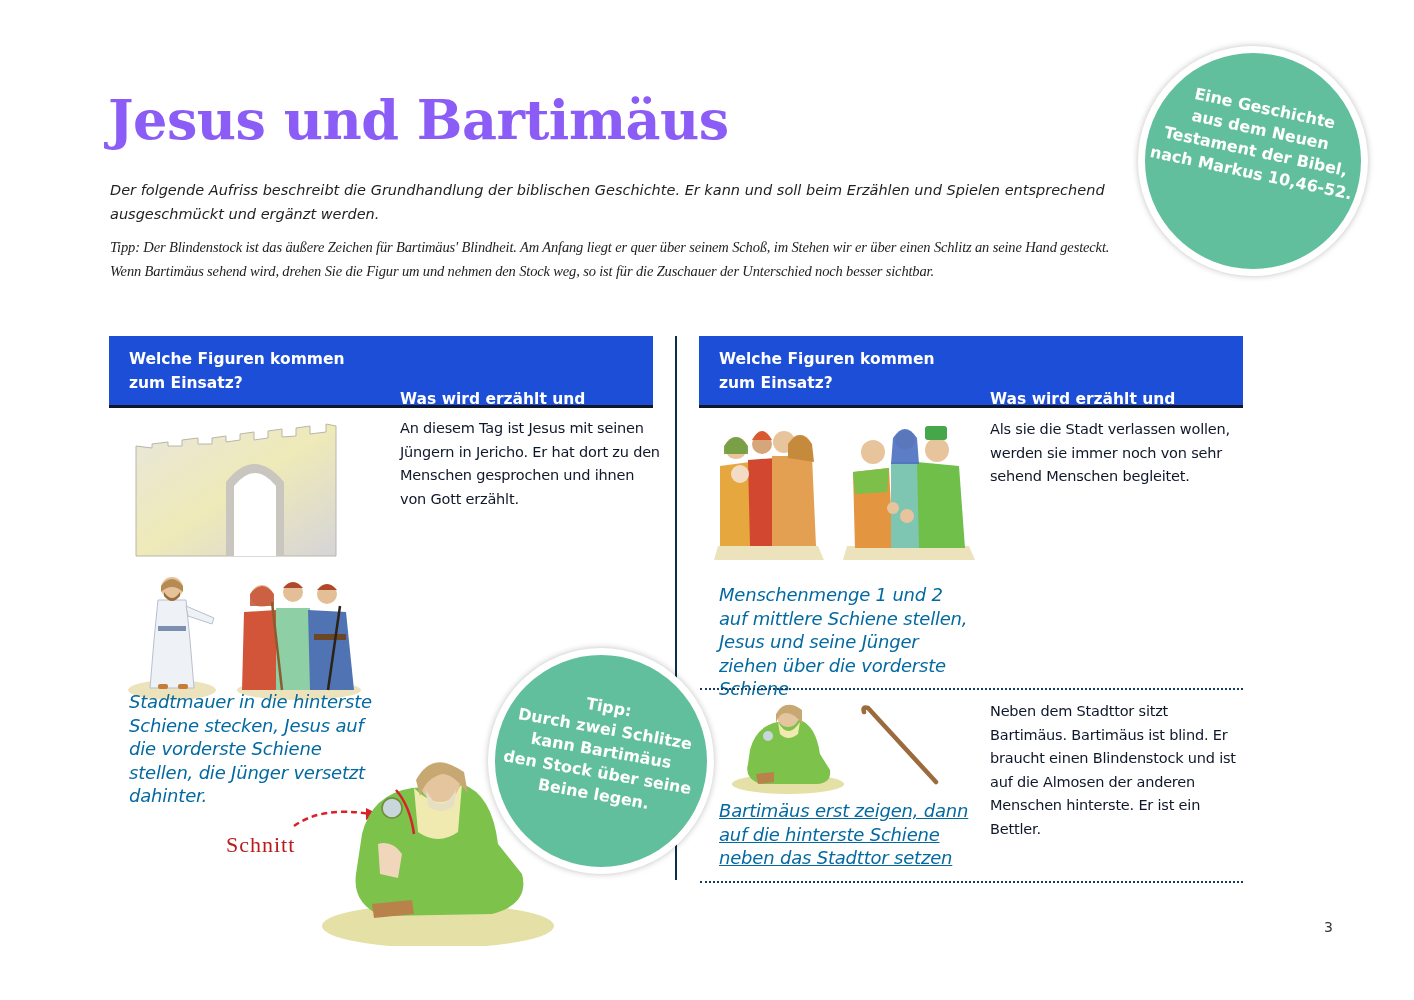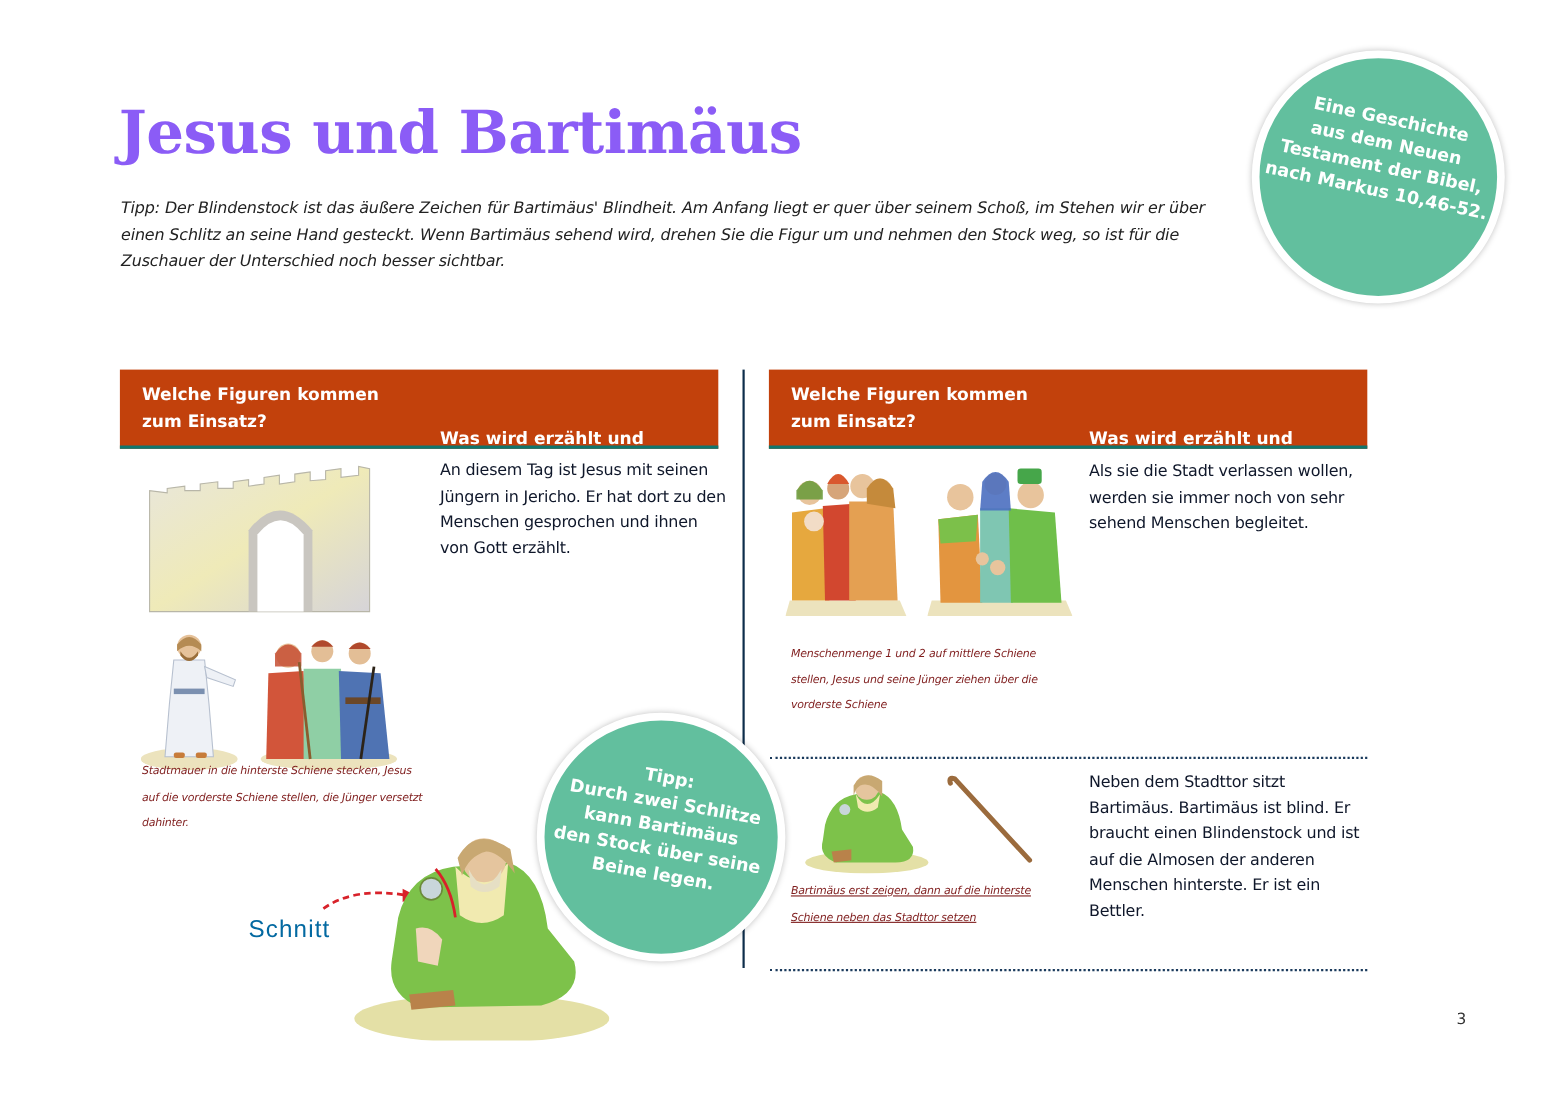--- a/index.html
+++ b/index.html
@@ -10,21 +10,21 @@
       position: absolute; left: 108px; top: 88px;
       font-family: "DejaVu Serif", serif; font-weight: bold;
       font-size: 54px; color: #8b5cf6; letter-spacing: -0.5px;
     }
     .intro {
       position: absolute; left: 110px; top: 178px; width: 1000px;
       font-family: "DejaVu Sans", sans-serif; font-style: italic;
       font-size: 14.5px; line-height: 24px; color: #222;
     }
     .intro p { margin-bottom: 9px; }
-    .intro p.tip { letter-spacing: -0.15px; }
+    .intro p.tip { letter-spacing: -0.15px; font-family: Liberation Serif, serif; }
 
     .badge {
       position: absolute; border-radius: 50%;
       background: #62bf9e; color: #fff;
       border: 7px solid #fff;
       box-shadow: 0 0 6px rgba(0,0,0,0.25);
       display: flex; align-items: center; justify-content: center;
       text-align: center; font-weight: bold;
       font-family: "DejaVu Sans", sans-serif;
     }
@@ -35,58 +35,59 @@
     .badge-tip {
       left: 488px; top: 648px; width: 226px; height: 226px; z-index: 5;
     }
     .badge-tip .txt { transform: rotate(10deg); font-size: 16px; line-height: 22px; margin-top: -20px; }
 
     .col-divider {
       position: absolute; left: 675px; top: 336px; width: 2px; height: 544px; background: #0d2d4a;
     }
 
     .table-head {
-      position: absolute; height: 72px; background: #c2410c;
-      border-bottom: 3px solid #0f766e; color: #fff;
+      position: absolute; height: 72px; background: #1d4ed8;
+      border-bottom: 3px solid #0f172a; color: #fff;
       font-weight: bold; font-size: 15.5px; line-height: 24px;
     }
     .table-head .h1 { position: absolute; left: 20px; top: 11px; width: 250px; }
     .table-head .h2 { position: absolute; left: 291px; top: 11px; width: 260px; margin-top: 40px; }
     .th-left { left: 109px; top: 336px; width: 544px; }
     .th-right { left: 699px; top: 336px; width: 544px; }
 
     .body-text {
       position: absolute; font-size: 14.5px; line-height: 23.5px; color: #0f172a;
       font-family: "DejaVu Sans", sans-serif;
     }
     .body-text.cond { letter-spacing: -0.2px; }
     .caption {
-      position: absolute; font-style: italic; font-size: 10px; line-height: 23.5px; color: #7f1d1d;
+      position: absolute; font-style: italic; font-size: 18px; line-height: 23.5px; color: #0369a1;
       letter-spacing: -0.2px;
     }
 
     .dotted {
       position: absolute; left: 700px; width: 543px; height: 0;
       border-top: 2.5px dotted #1a3a5c;
     }
 
     .schnitt {
       position: absolute; left: 226px; top: 832px;
-      font-family: Liberation Sans, sans-serif; font-size: 22px; color: #0369a1; letter-spacing: 1px;
+      font-family: Liberation Serif, serif; font-size: 22px; color: #b91c1c; letter-spacing: 1px;
     }
     .page-num { position: absolute; left: 1324px; top: 919px; font-size: 14px; color: #333; }
 
     .illus { position: absolute; }
   </style>
 </head>
 <body>
 
 <h1 class="title">Jesus und Bartimäus</h1>
 
 <div class="intro">
+  <p>Der folgende Aufriss beschreibt die Grundhandlung der biblischen Geschichte. Er kann und soll beim Erzählen und Spielen entsprechend ausgeschmückt und ergänzt werden.</p>
   <p class="tip">Tipp: Der Blindenstock ist das äußere Zeichen für Bartimäus' Blindheit. Am Anfang liegt er quer über seinem Schoß, im Stehen wir er über einen Schlitz an seine Hand gesteckt. Wenn Bartimäus sehend wird, drehen Sie die Figur um und nehmen den Stock weg, so ist für die Zuschauer der Unterschied noch besser sichtbar.</p>
 </div>
 
 <div class="badge badge-top">
   <div class="txt">
     <div>Eine Geschichte</div>
     <div>aus dem Neuen</div>
     <div>Testament der Bibel,</div>
     <div>nach Markus 10,46-52.</div>
   </div>

